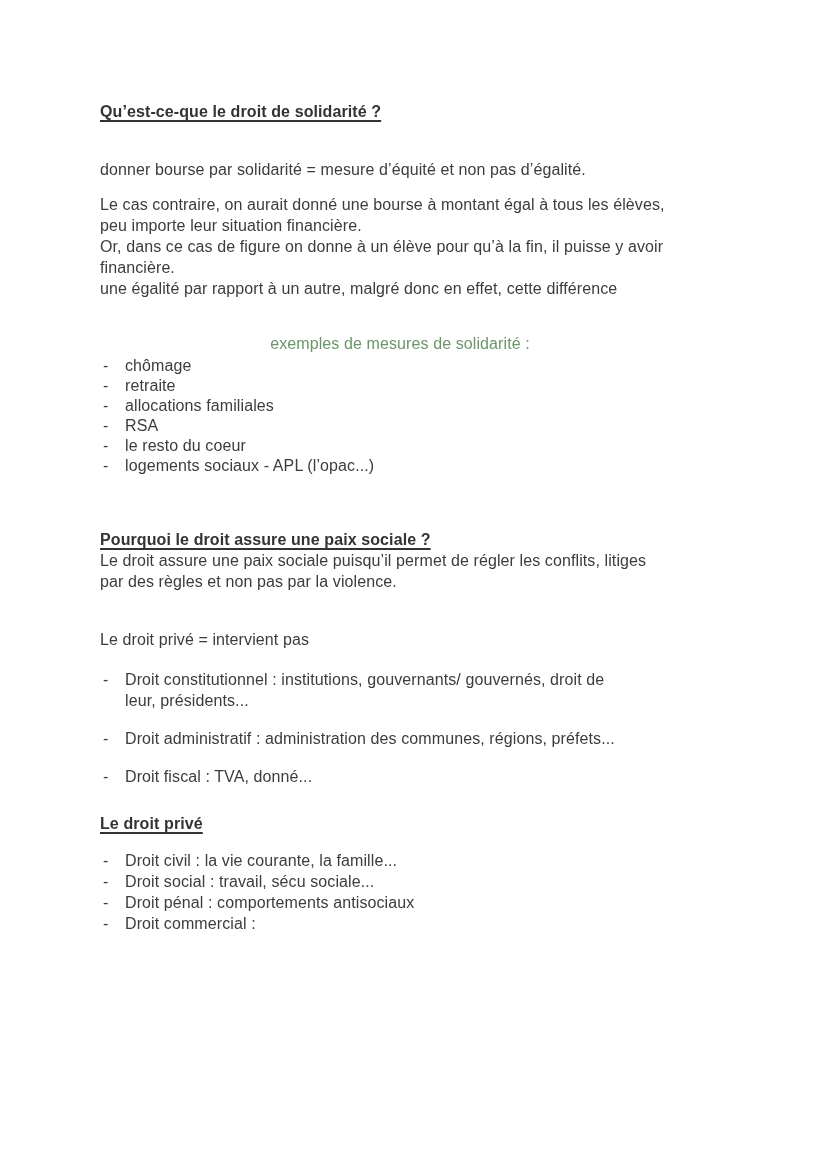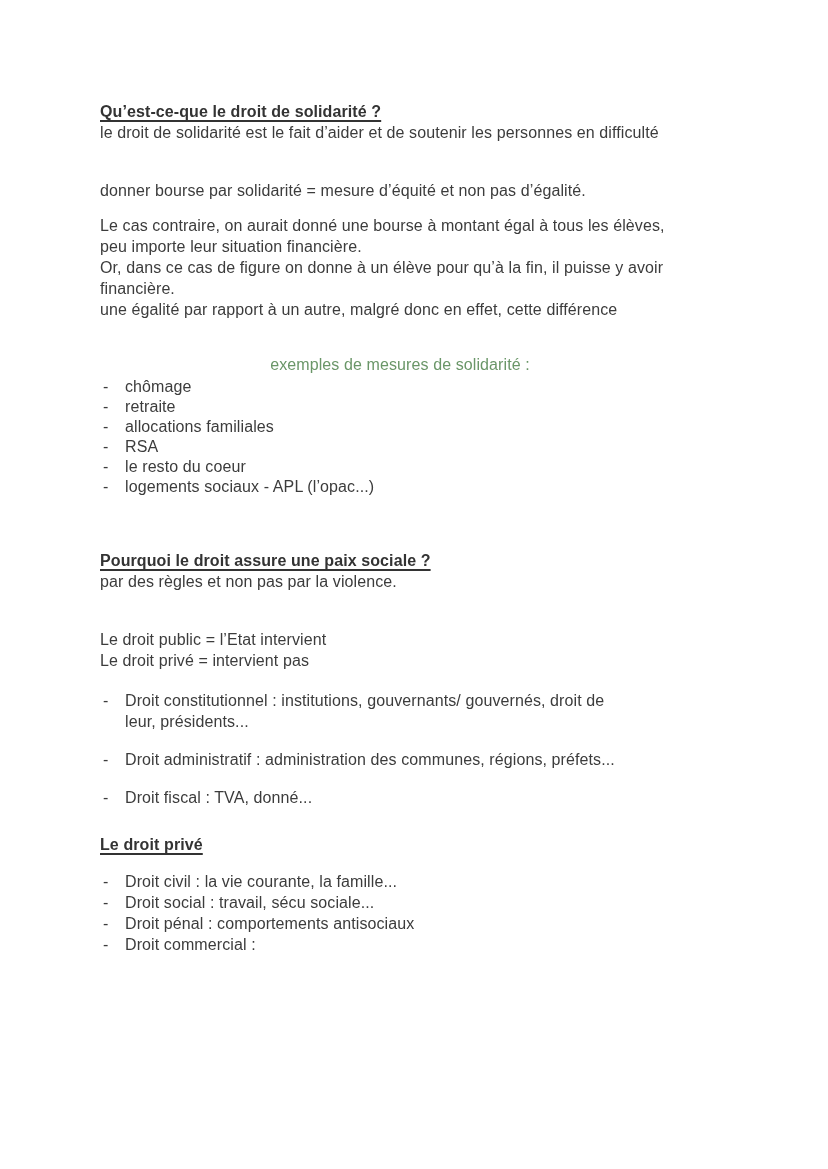--- a/index.html
+++ b/index.html
@@ -58,21 +58,20 @@
   .list-spaced .li + .li { margin-top: 17px; }
   .mt-h4       { margin-top: 26px; }
   .mt-list3    { margin-top: 16px; }
 </style>
 </head>
 <body>
 
 <div class="page">
 
   <div class="h line">Qu’est-ce-que le droit de solidarité ?</div>
-  <div class="line">le droit de solidarité est le fait d’aider et de soutenir les personnes en difficulté</div>
 
   <div class="line mt-equity">donner bourse par solidarité = mesure d’équité et non pas d’égalité.</div>
 
   <div class="mt-contrast">
     <div class="line">Le cas contraire, on aurait donné une bourse à montant égal à tous les élèves,</div>
     <div class="line">peu importe leur situation financière.</div>
     <div class="line">Or, dans ce cas de figure on donne à un élève pour qu’à la fin, il puisse y avoir</div>
     <div class="line">financière.</div>
     <div class="line">une égalité par rapport à un autre, malgré donc en effet, cette différence</div>
   </div>
@@ -100,25 +99,25 @@
       <span class="li-text">le resto du coeur</span>
     </div>
     <div class="li">
       <span class="dash">-</span>
       <span class="li-text">logements sociaux - APL (l’opac...)</span>
     </div>
   </div>
 
   <div class="h line mt-h2">Pourquoi le droit assure une paix sociale ?</div>
   <div>
+    <div class="line">Le droit assure une paix sociale puisqu’il permet de régler les conflits, litiges</div>
     <div class="line">par des règles et non pas par la violence.</div>
   </div>
 
   <div class="mt-defs">
-    <div class="line">Le droit public = l’Etat intervient</div>
     <div class="line">Le droit privé = intervient pas</div>
   </div>
 
   <div class="list list-spaced mt-list2">
     <div class="li">
       <span class="dash">-</span>
       <span class="li-text">
         <span class="line" style="display:block">Droit constitutionnel : institutions, gouvernants/ gouvernés, droit de</span>
         <span class="line" style="display:block">leur, présidents...</span>
       </span>

